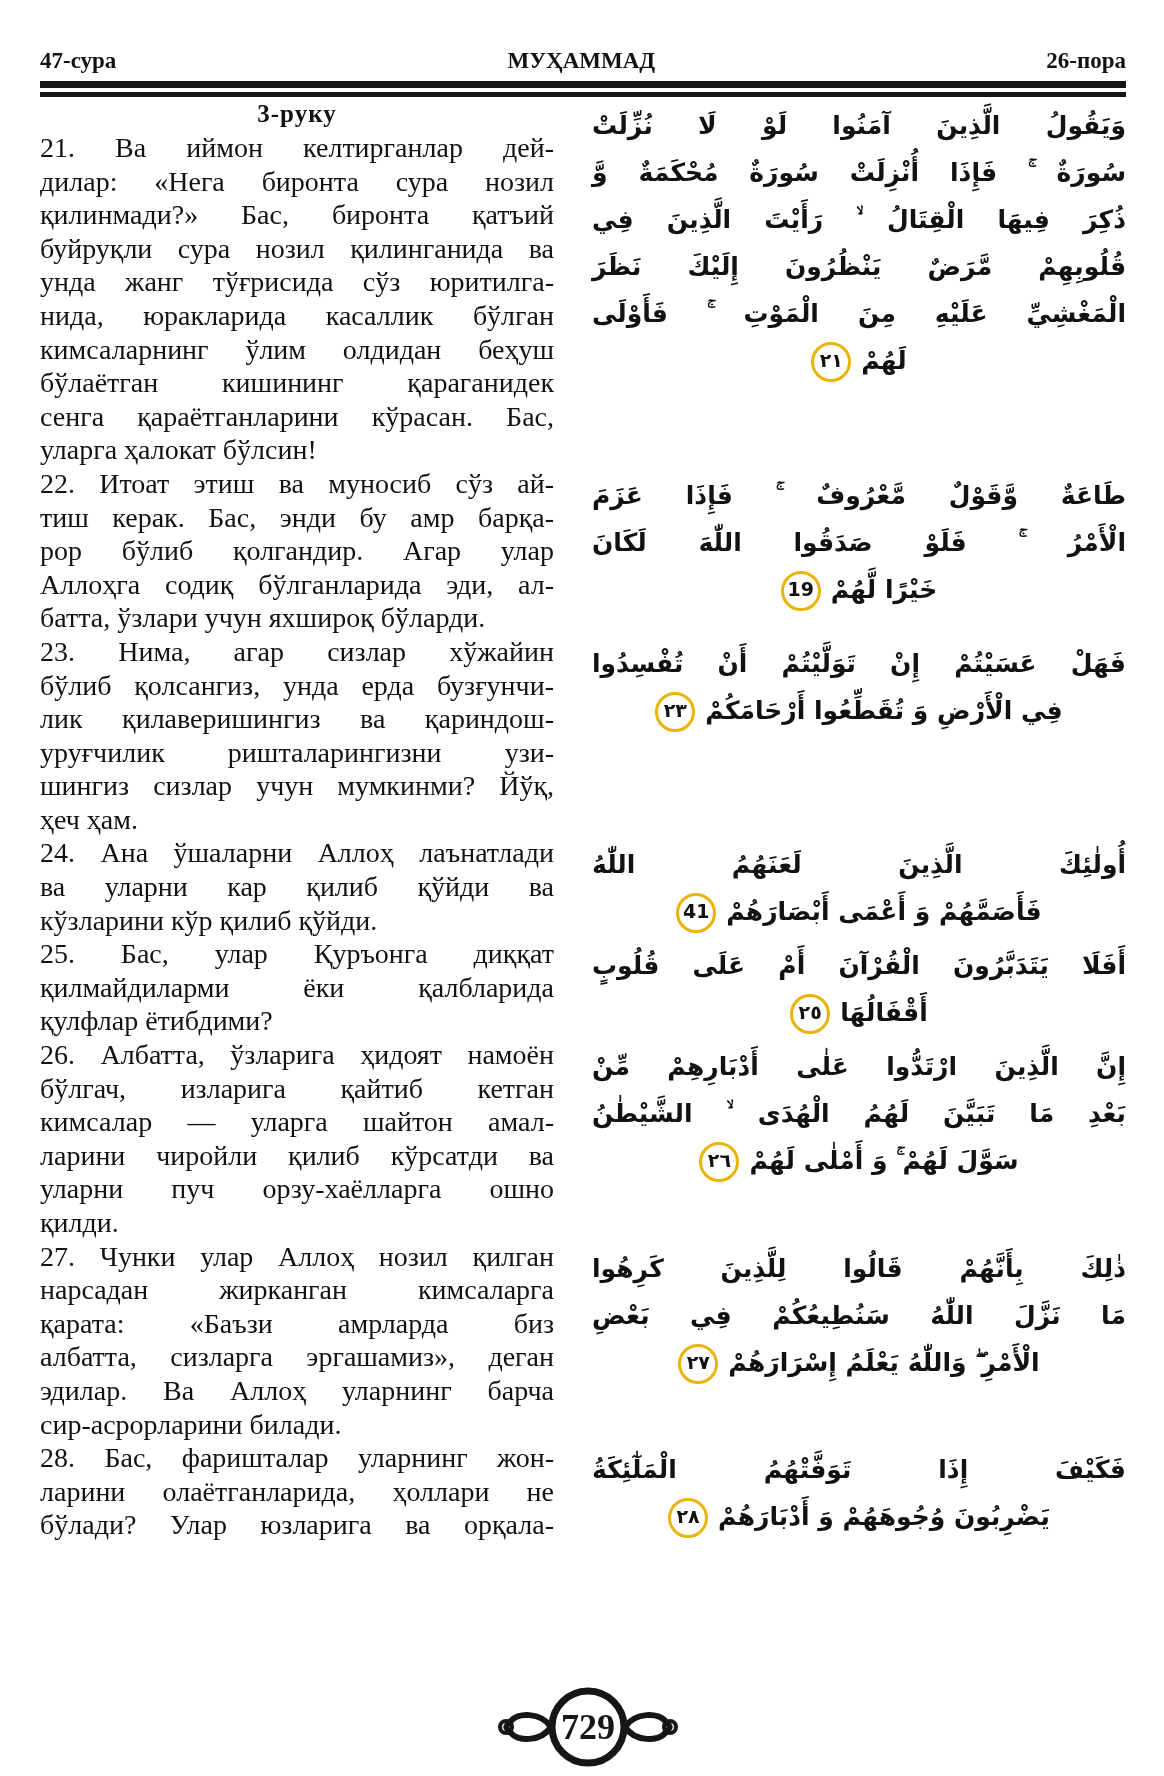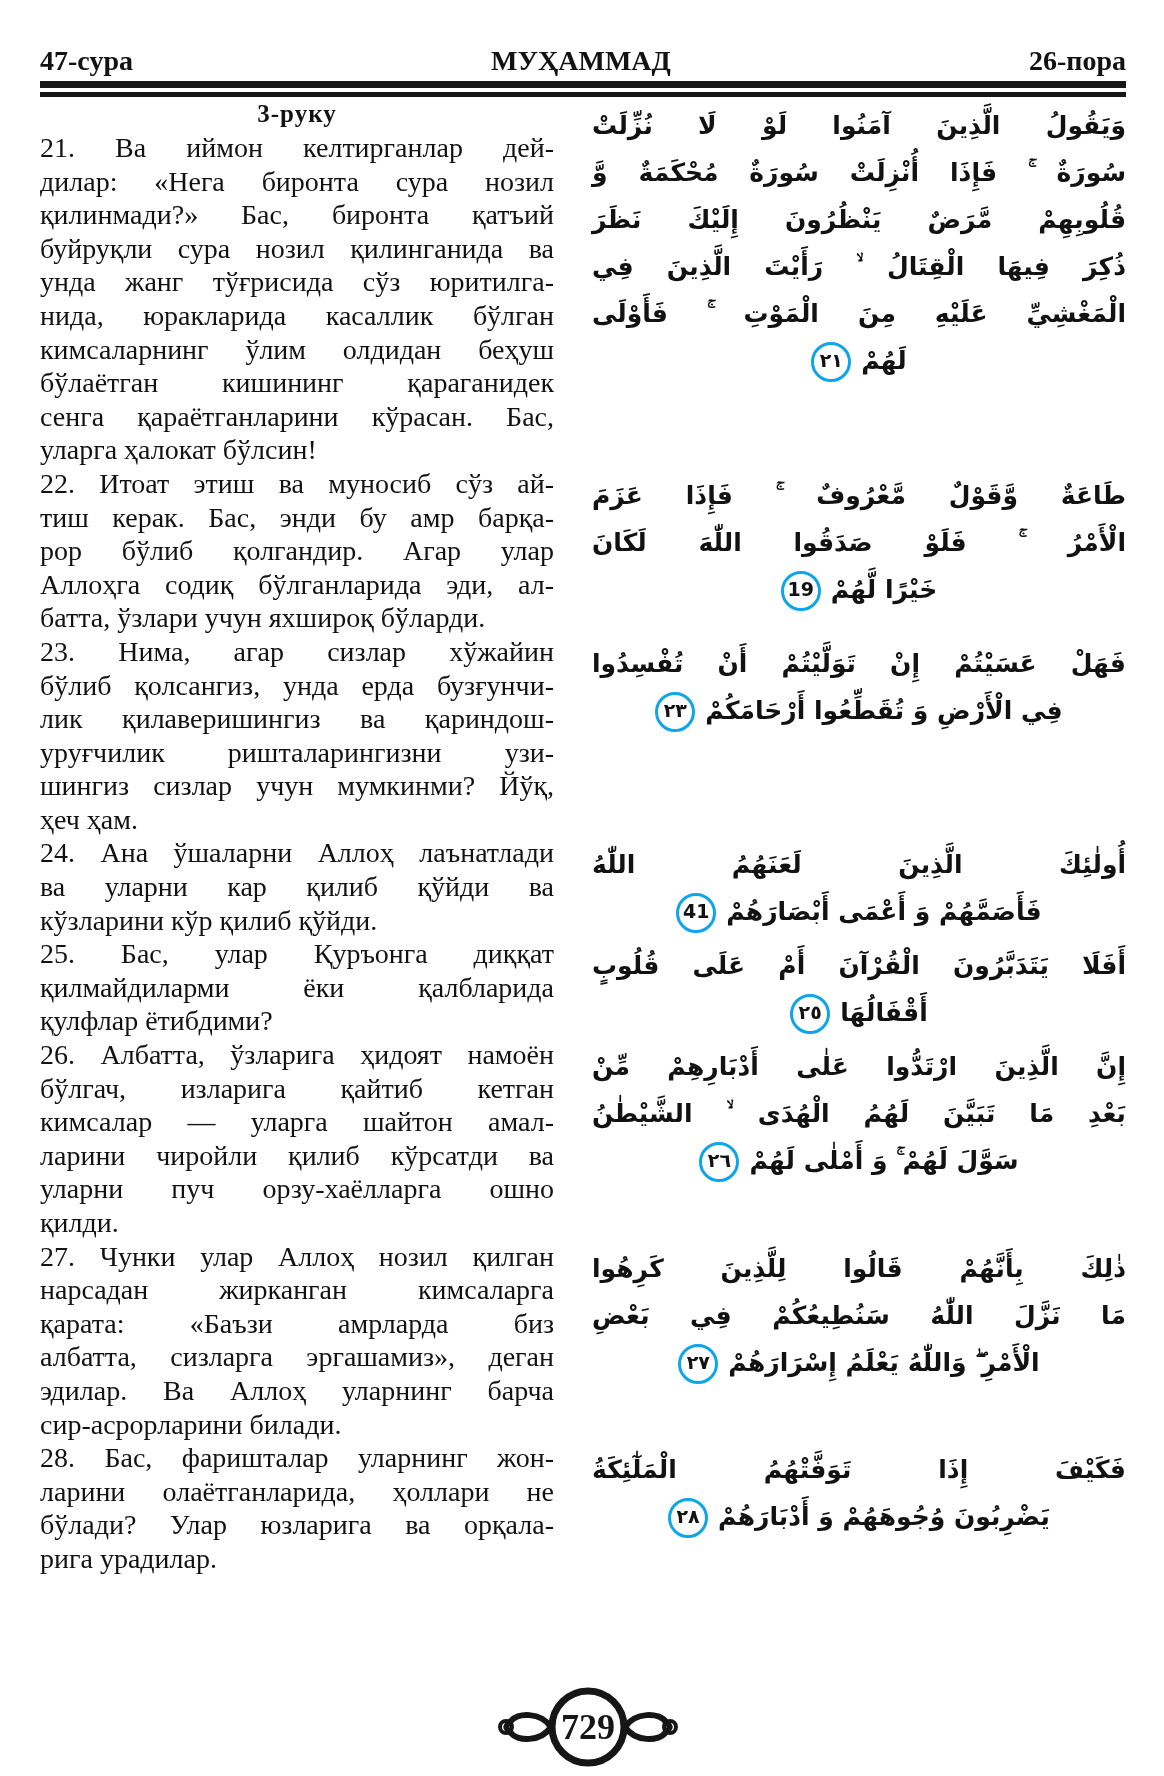--- a/index.html
+++ b/index.html
@@ -6,21 +6,21 @@
   body{
     width:1164px;height:1776px;
     background:#ffffff;color:#121212;
     font-family:"Liberation Serif", serif;
     position:relative;overflow:hidden;
   }
   .page{padding:46px 38px 0 40px;}
 
   
   .hdr{display:flex;justify-content:space-between;align-items:baseline;
-       font-weight:bold;font-size:28px;line-height:30px;}
+       font-weight:bold;font-size:23px;line-height:30px;}
   .rule{margin-top:5px;height:4px;
         border-top:7px solid #161616;border-bottom:5px solid #161616;}
 
   
   .rows{margin-top:0;}
   .row{display:flex;align-items:stretch;}
   .t-col{width:514px;font-size:28px;line-height:33.6px;}
   .a-col{width:534px;margin-left:38px;direction:rtl;
          font-family:"DejaVu Sans", sans-serif;font-weight:bold;
          font-size:25px;line-height:47px;padding-top:5px;}
@@ -29,21 +29,21 @@
                  line-height:34px;letter-spacing:1px;}
 
   .tl{text-align:justify;text-align-last:justify;white-space:normal;}
   .tl-last{text-align-last:left;}
   .it{}
 
   .al{text-align:justify;text-align-last:justify;}
   .al-last{text-align-last:center;}
 
   .vmark{display:inline-block;min-width:30px;height:34px;line-height:31px;
-         border:3px solid #0ea5e9;border-radius:50%;
+         border:3px solid #eab308;border-radius:50%;
          text-align:center;font-size:19px;font-weight:bold;
          vertical-align:middle;margin-inline-start:10px;padding:0 2px;}
 
   
   .footer{position:absolute;left:11px;right:0;bottom:8px;
           display:flex;justify-content:center;}
   .orn-text{font-family:"Liberation Serif", serif;font-weight:bold;}
 </style>
 </head>
 <body>
@@ -67,22 +67,22 @@
           <div class="tl"><span>унда жанг тўғрисида сўз юритилга-</span></div>
           <div class="tl"><span>нида, юракларида касаллик бўлган</span></div>
           <div class="tl"><span>кимсаларнинг ўлим олдидан беҳуш</span></div>
           <div class="tl"><span>бўлаётган кишининг қараганидек</span></div>
           <div class="tl"><span>сенга қараётганларини кўрасан. Бас,</span></div>
           <div class="tl tl-last"><span>уларга ҳалокат бўлсин!</span></div>
         </div>
         <div class="a-col">
           <div class="al">وَيَقُولُ الَّذِينَ آمَنُوا لَوْ لَا نُزِّلَتْ</div>
           <div class="al">سُورَةٌ ۚ فَإِذَا أُنْزِلَتْ سُورَةٌ مُحْكَمَةٌ وَّ</div>
+          <div class="al">ذُكِرَ فِيهَا الْقِتَالُ ۙ رَأَيْتَ الَّذِينَ فِي</div>
           <div class="al">قُلُوبِهِمْ مَّرَضٌ يَنْظُرُونَ إِلَيْكَ نَظَرَ</div>
-          <div class="al">ذُكِرَ فِيهَا الْقِتَالُ ۙ رَأَيْتَ الَّذِينَ فِي</div>
           <div class="al">الْمَغْشِيِّ عَلَيْهِ مِنَ الْمَوْتِ ۚ فَأَوْلَى</div>
           <div class="al al-last">لَهُمْ<span class="vmark">٢١</span></div>
         </div>
       </div>
       <div class="row">
         <div class="t-col">
           <div class="tl"><span>22. Итоат </span><span class="it">этиш</span><span> ва муносиб сўз </span><span class="it">ай-</span></div>
           <div class="tl"><span class="it">тиш</span><span> керак. Бас, энди бу амр барқа-</span></div>
           <div class="tl"><span>рор бўлиб қолгандир. Агар улар</span></div>
           <div class="tl"><span>Аллоҳга содиқ бўлганларида эди, ал-</span></div>
@@ -158,21 +158,20 @@
           <div class="al">ذٰلِكَ بِأَنَّهُمْ قَالُوا لِلَّذِينَ كَرِهُوا</div>
           <div class="al">مَا نَزَّلَ اللّٰهُ سَنُطِيعُكُمْ فِي بَعْضِ</div>
           <div class="al al-last">الْأَمْرِ ۖ وَاللّٰهُ يَعْلَمُ إِسْرَارَهُمْ<span class="vmark">٢٧</span></div>
         </div>
       </div>
       <div class="row">
         <div class="t-col">
           <div class="tl"><span>28. Бас, фаришталар уларнинг жон-</span></div>
           <div class="tl"><span>ларини олаётганларида, ҳоллари не</span></div>
           <div class="tl"><span>бўлади? Улар юзларига ва орқала-</span></div>
-          <div class="tl tl-last"><span>рига урадилар.</span></div>
         </div>
         <div class="a-col">
           <div class="al">فَكَيْفَ إِذَا تَوَفَّتْهُمُ الْمَلٰٓئِكَةُ</div>
           <div class="al al-last">يَضْرِبُونَ وُجُوهَهُمْ وَ أَدْبَارَهُمْ<span class="vmark">٢٨</span></div>
         </div>
       </div>
     </div>
 </div>
 
 <div class="footer">

